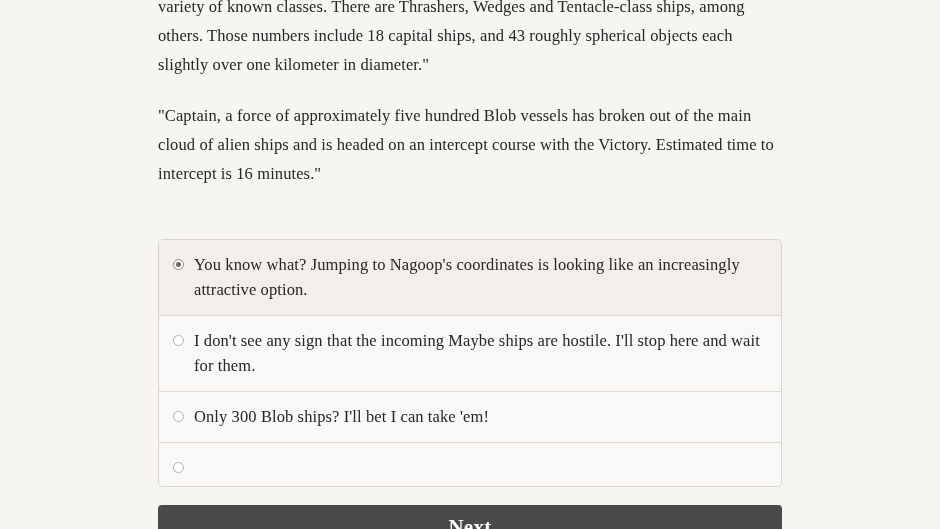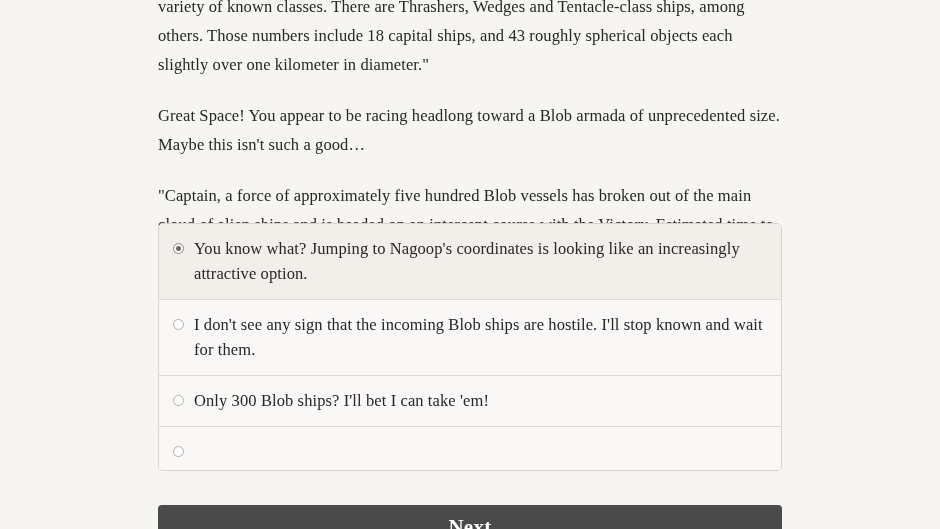--- a/index.html
+++ b/index.html
@@ -32,21 +32,21 @@
     margin: 0 0 22px 0;
     color: #262626;
     letter-spacing: 0.1px;
   }
   .para.first {
     margin-bottom: 22px;
   }
   .choices {
     position: absolute;
     left: 158px;
-    top: 223px;
+    top: 239px;
     width: 624px;
     border: 1px solid #d8d4cd;
     border-radius: 5px;
     background: #faf8f6;
     box-sizing: border-box;
     overflow: hidden;
   }
   .choice {
     display: flex;
     align-items: flex-start;
@@ -116,34 +116,33 @@
     letter-spacing: 0.3px;
   }
 </style>
 </head>
 <body>
 
 <div class="page">
 
   <div class="story">
     <p class="para first">variety of known classes. There are Thrashers, Wedges and Tentacle-class ships, among others. Those numbers include 18 capital ships, and 43 roughly spherical objects each slightly over one kilometer in diameter."</p>
-    <p class="para">Great Space! You appear to be racing headlong toward a Blob armada of unprecedented size. Maybe this isn't such a good…</p>
     <p class="para">"Captain, a force of approximately five hundred Blob vessels has broken out of the main cloud of alien ships and is headed on an intercept course with the Victory. Estimated time to intercept is 16 minutes."</p>
   </div>
 
   <div class="choices">
 
     <div class="choice selected">
       <span class="radio"></span>
       <span class="choice-text">You know what? Jumping to Nagoop's coordinates is looking like an increasingly attractive option.</span>
     </div>
 
     <div class="choice">
       <span class="radio"></span>
-      <span class="choice-text">I don't see any sign that the incoming Blob ships are hostile. I'll stop known and wait for them.</span>
+      <span class="choice-text">I don't see any sign that the incoming Maybe ships are hostile. I'll stop here and wait for them.</span>
     </div>
 
     <div class="choice">
       <span class="radio"></span>
       <span class="choice-text">Only 300 Blob ships? I'll bet I can take 'em!</span>
     </div>
 
     <div class="choice">
       <span class="radio"></span>
     </div>

